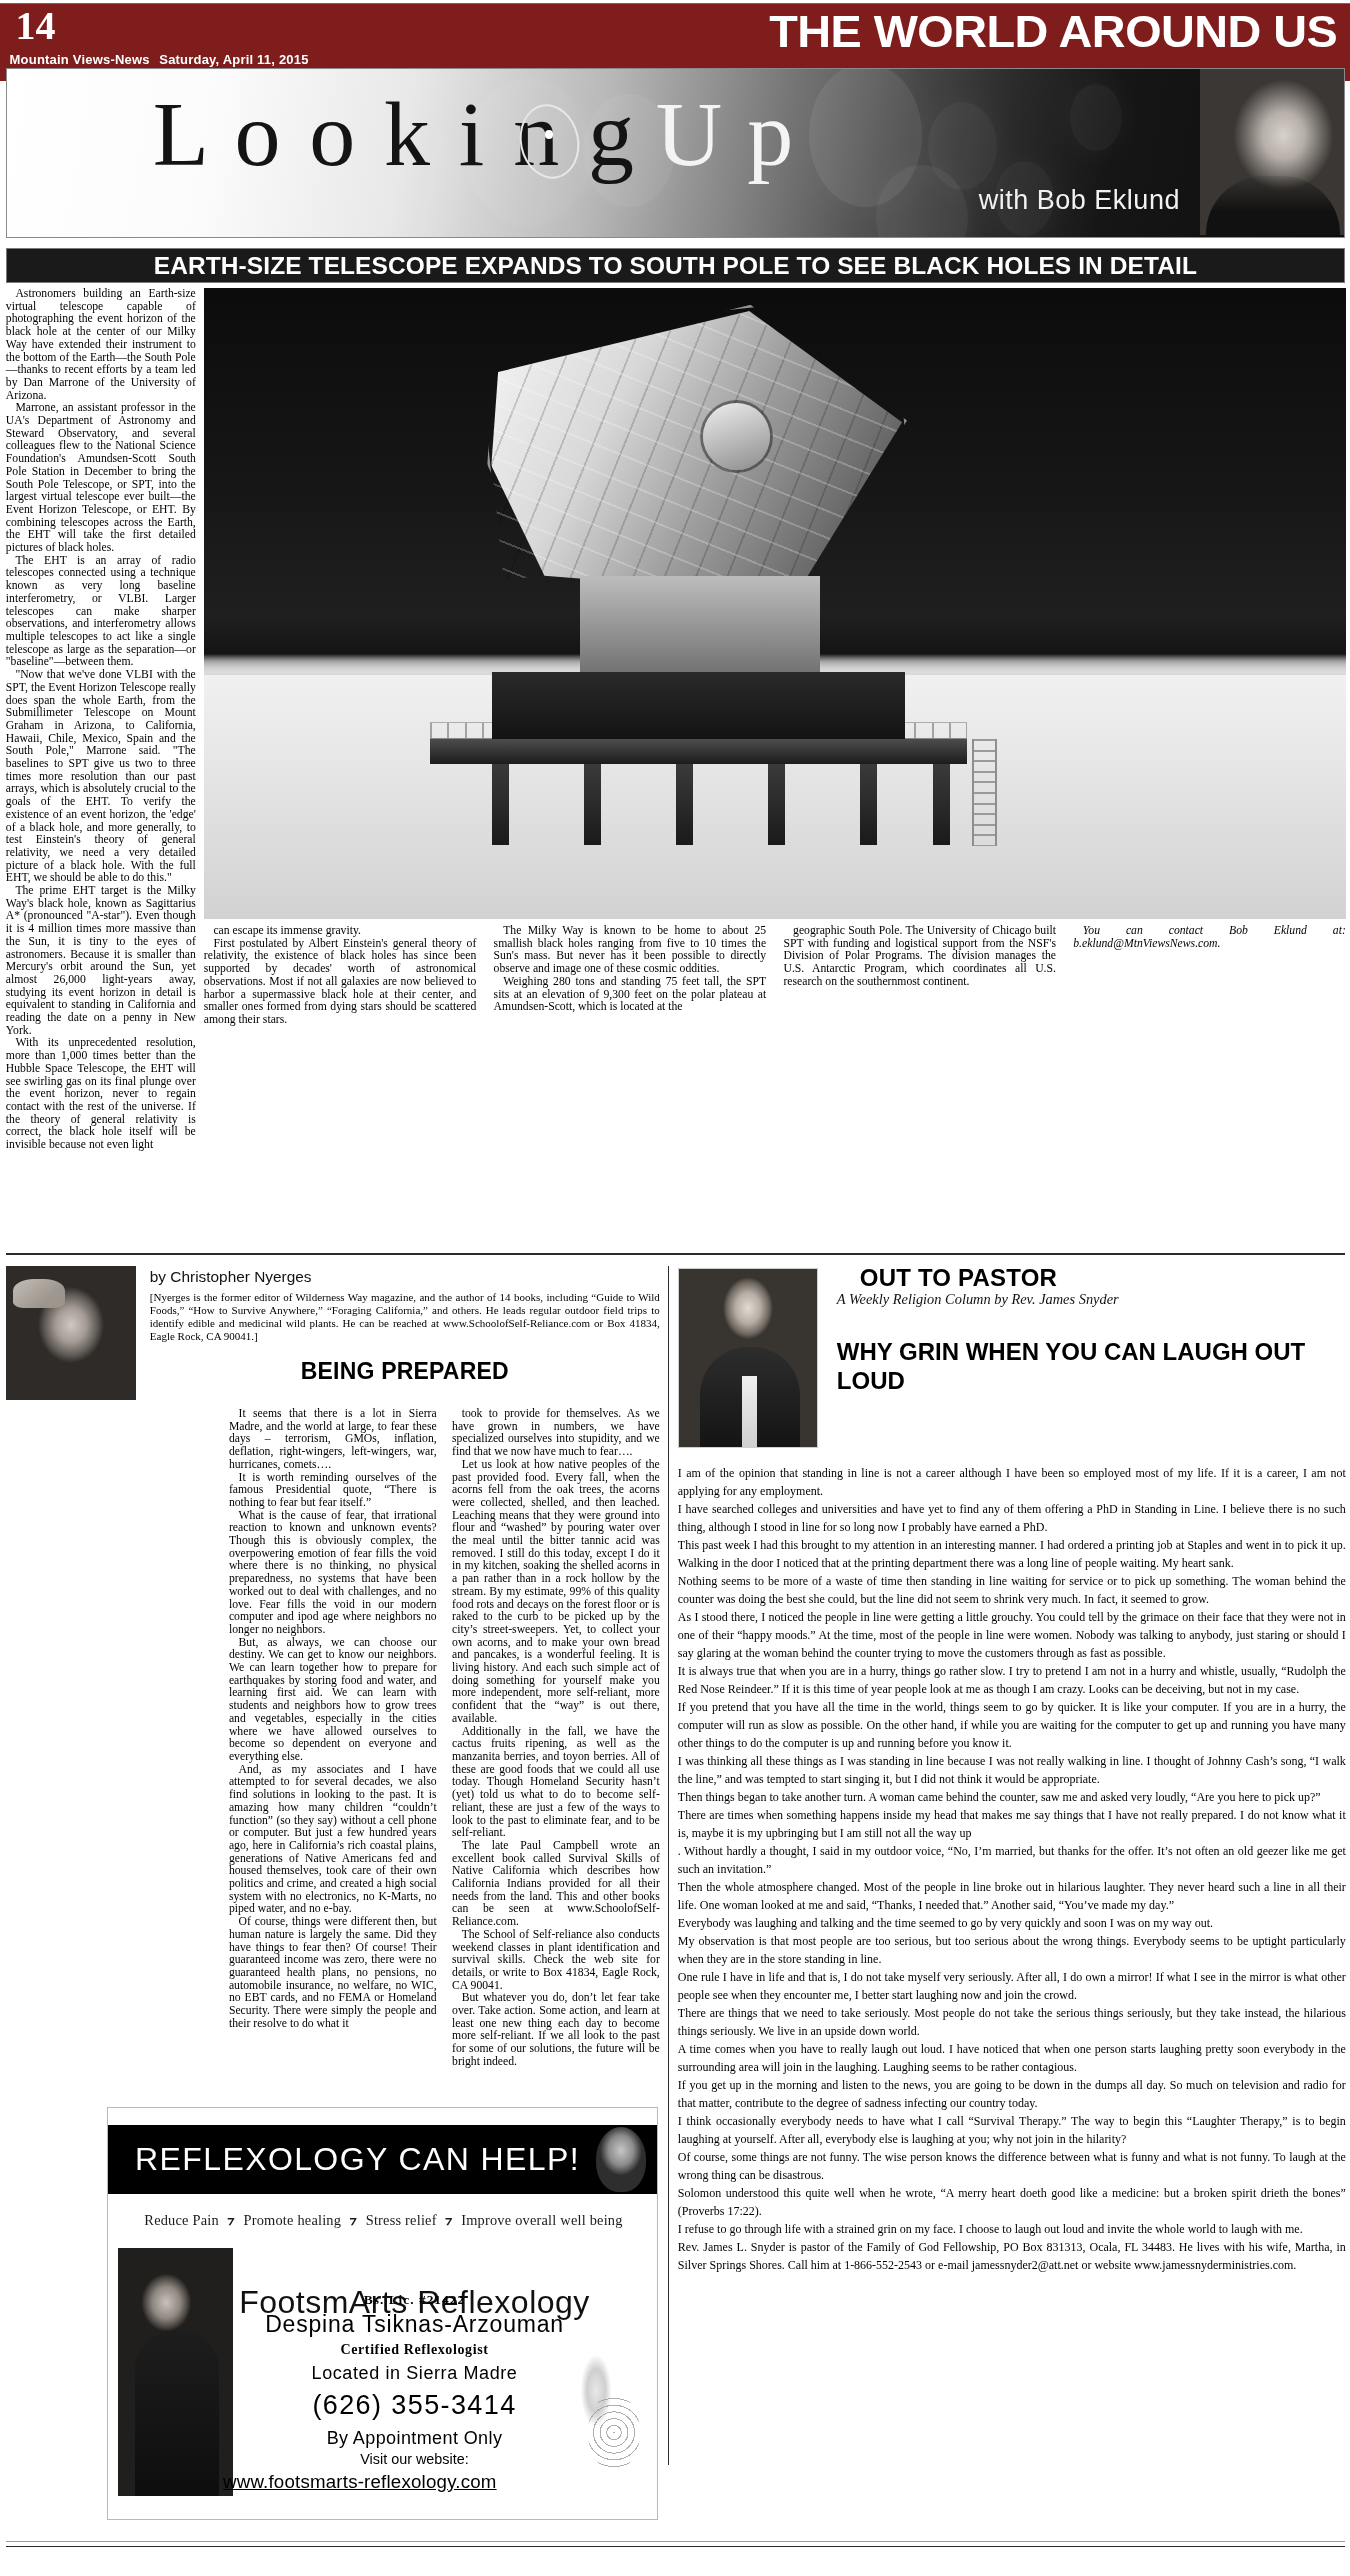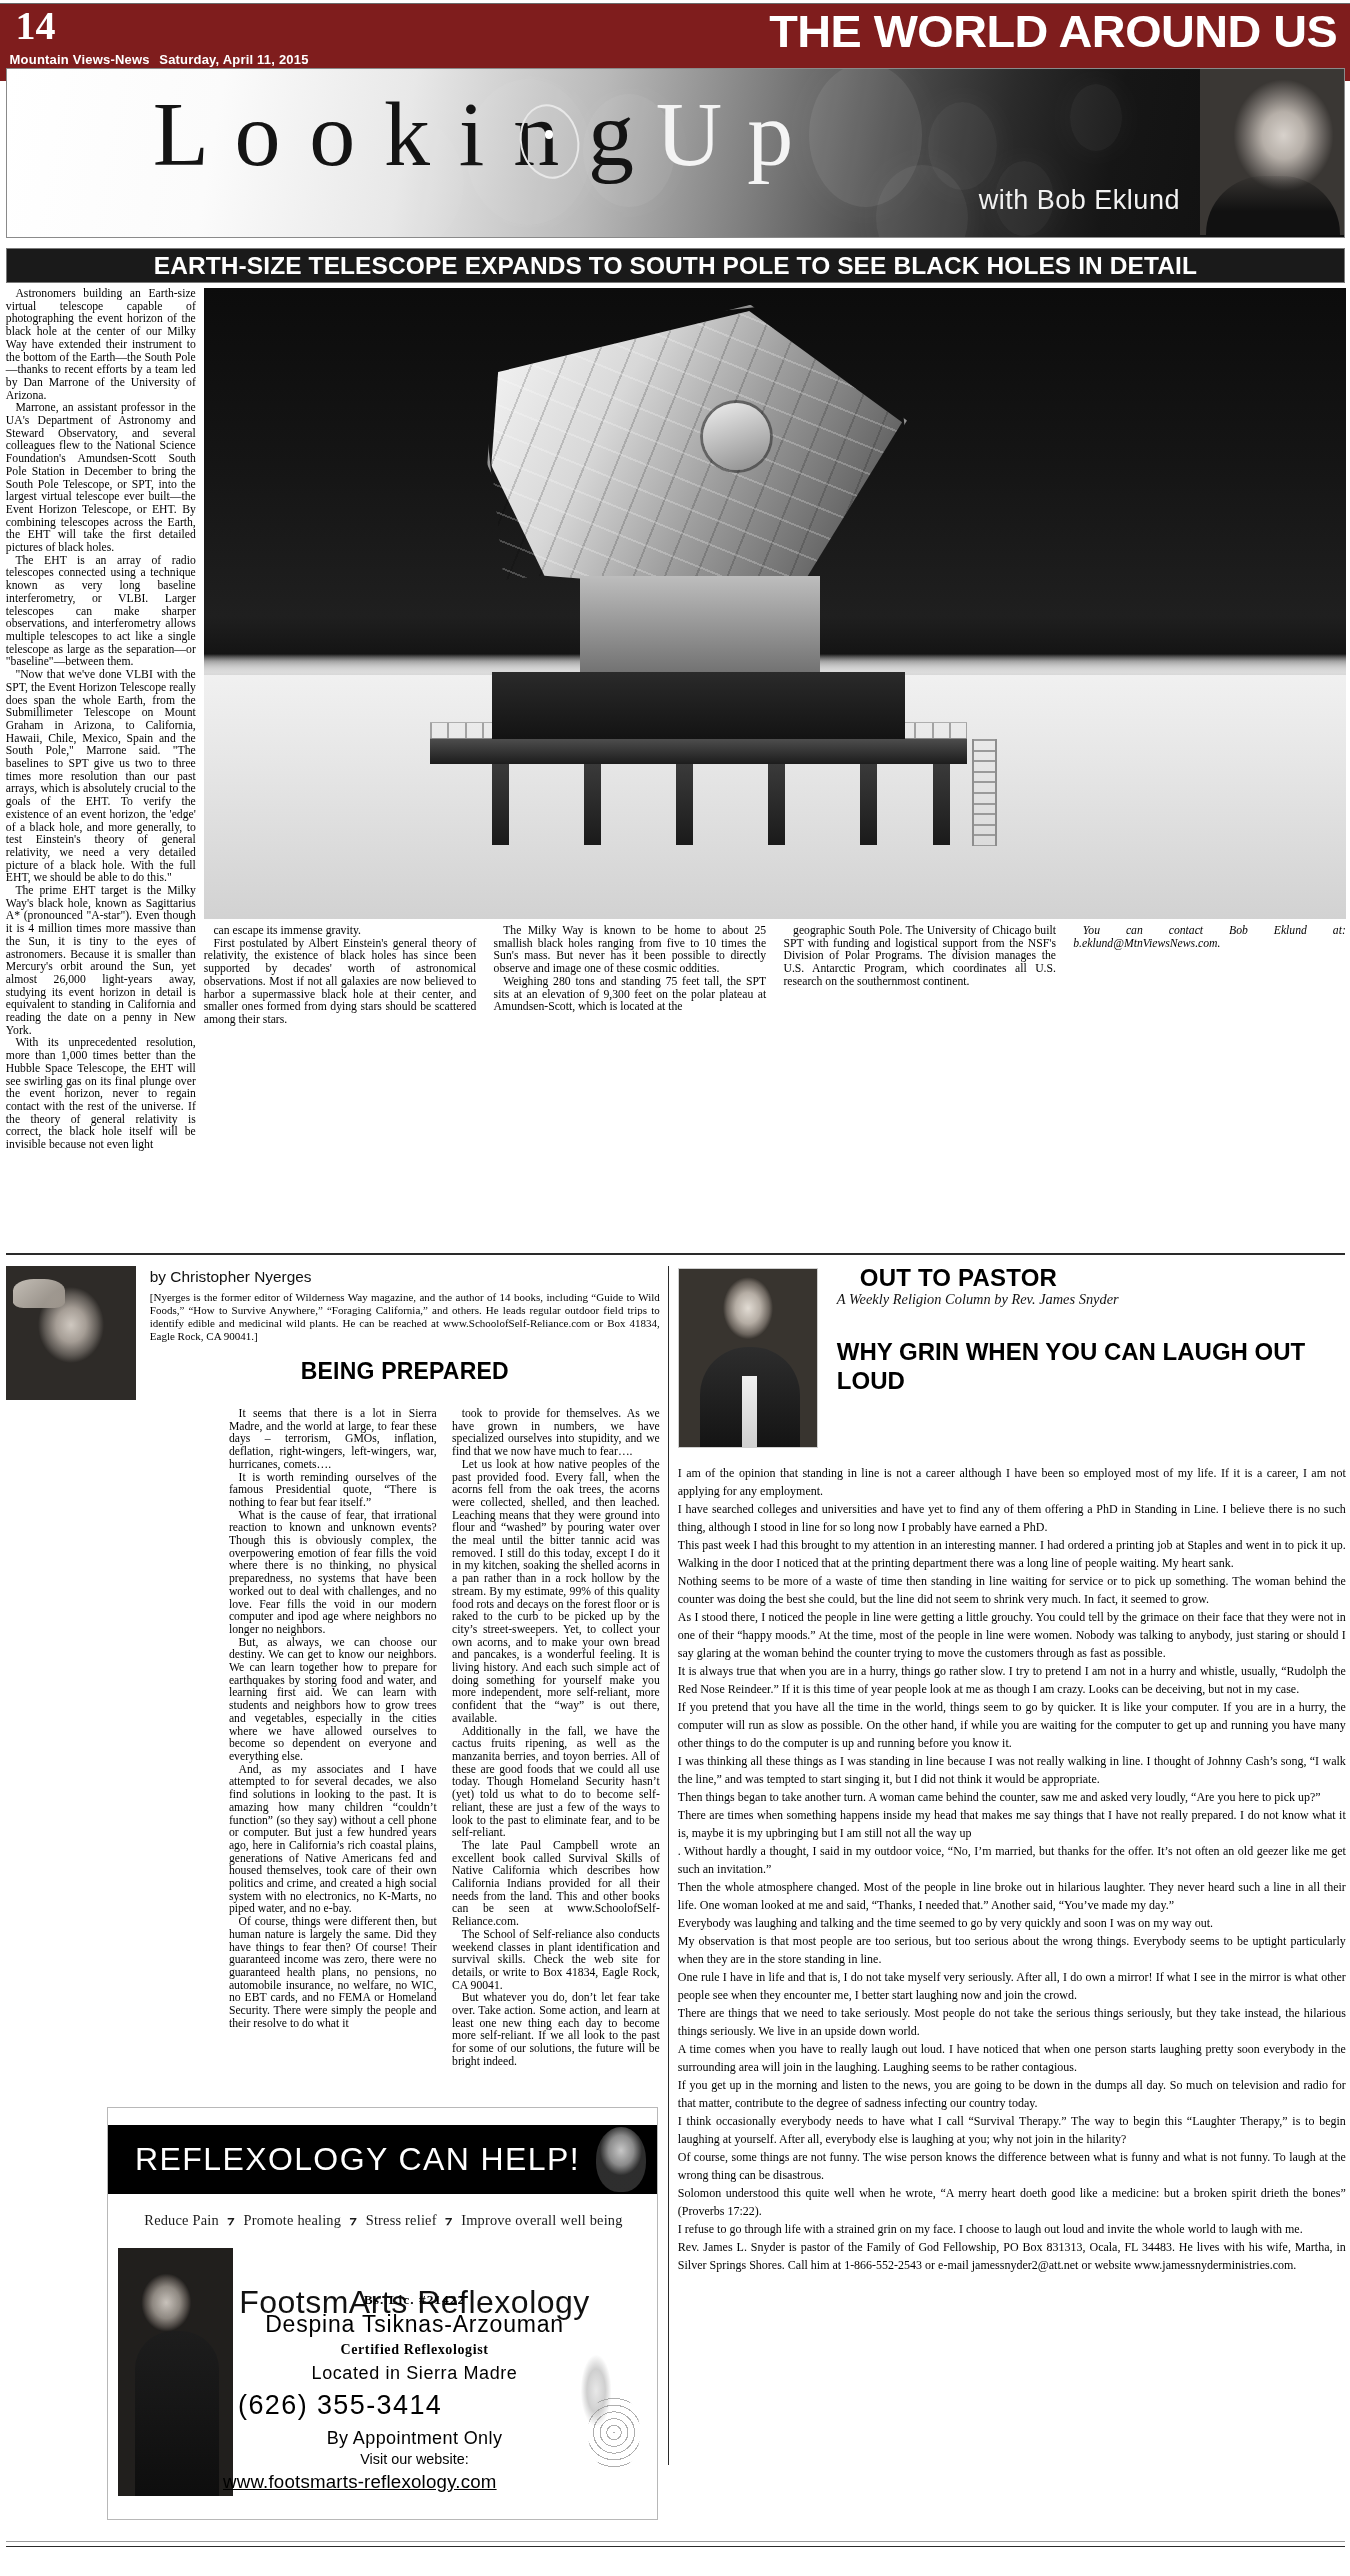--- a/index.html
+++ b/index.html
@@ -493,20 +493,21 @@
   }
   .ad-loc {
     position:absolute; left: 130px; top: 255px; width: 353px;
     text-align:center;
     font-family: "Liberation Sans", sans-serif;
     font-size: 18px;
     letter-spacing: 0.6px;
   }
   .ad-phone {
     position:absolute; left: 130px; top: 282px; width: 353px;
+    text-align:center;
     font-family: "Liberation Sans", sans-serif;
     font-size: 27px;
     letter-spacing: 1.4px;
   }
   .ad-appt {
     position:absolute; left: 130px; top: 320px; width: 353px;
     text-align:center;
     font-family: "Liberation Sans", sans-serif;
     font-size: 18px;
     letter-spacing: 0.4px;

